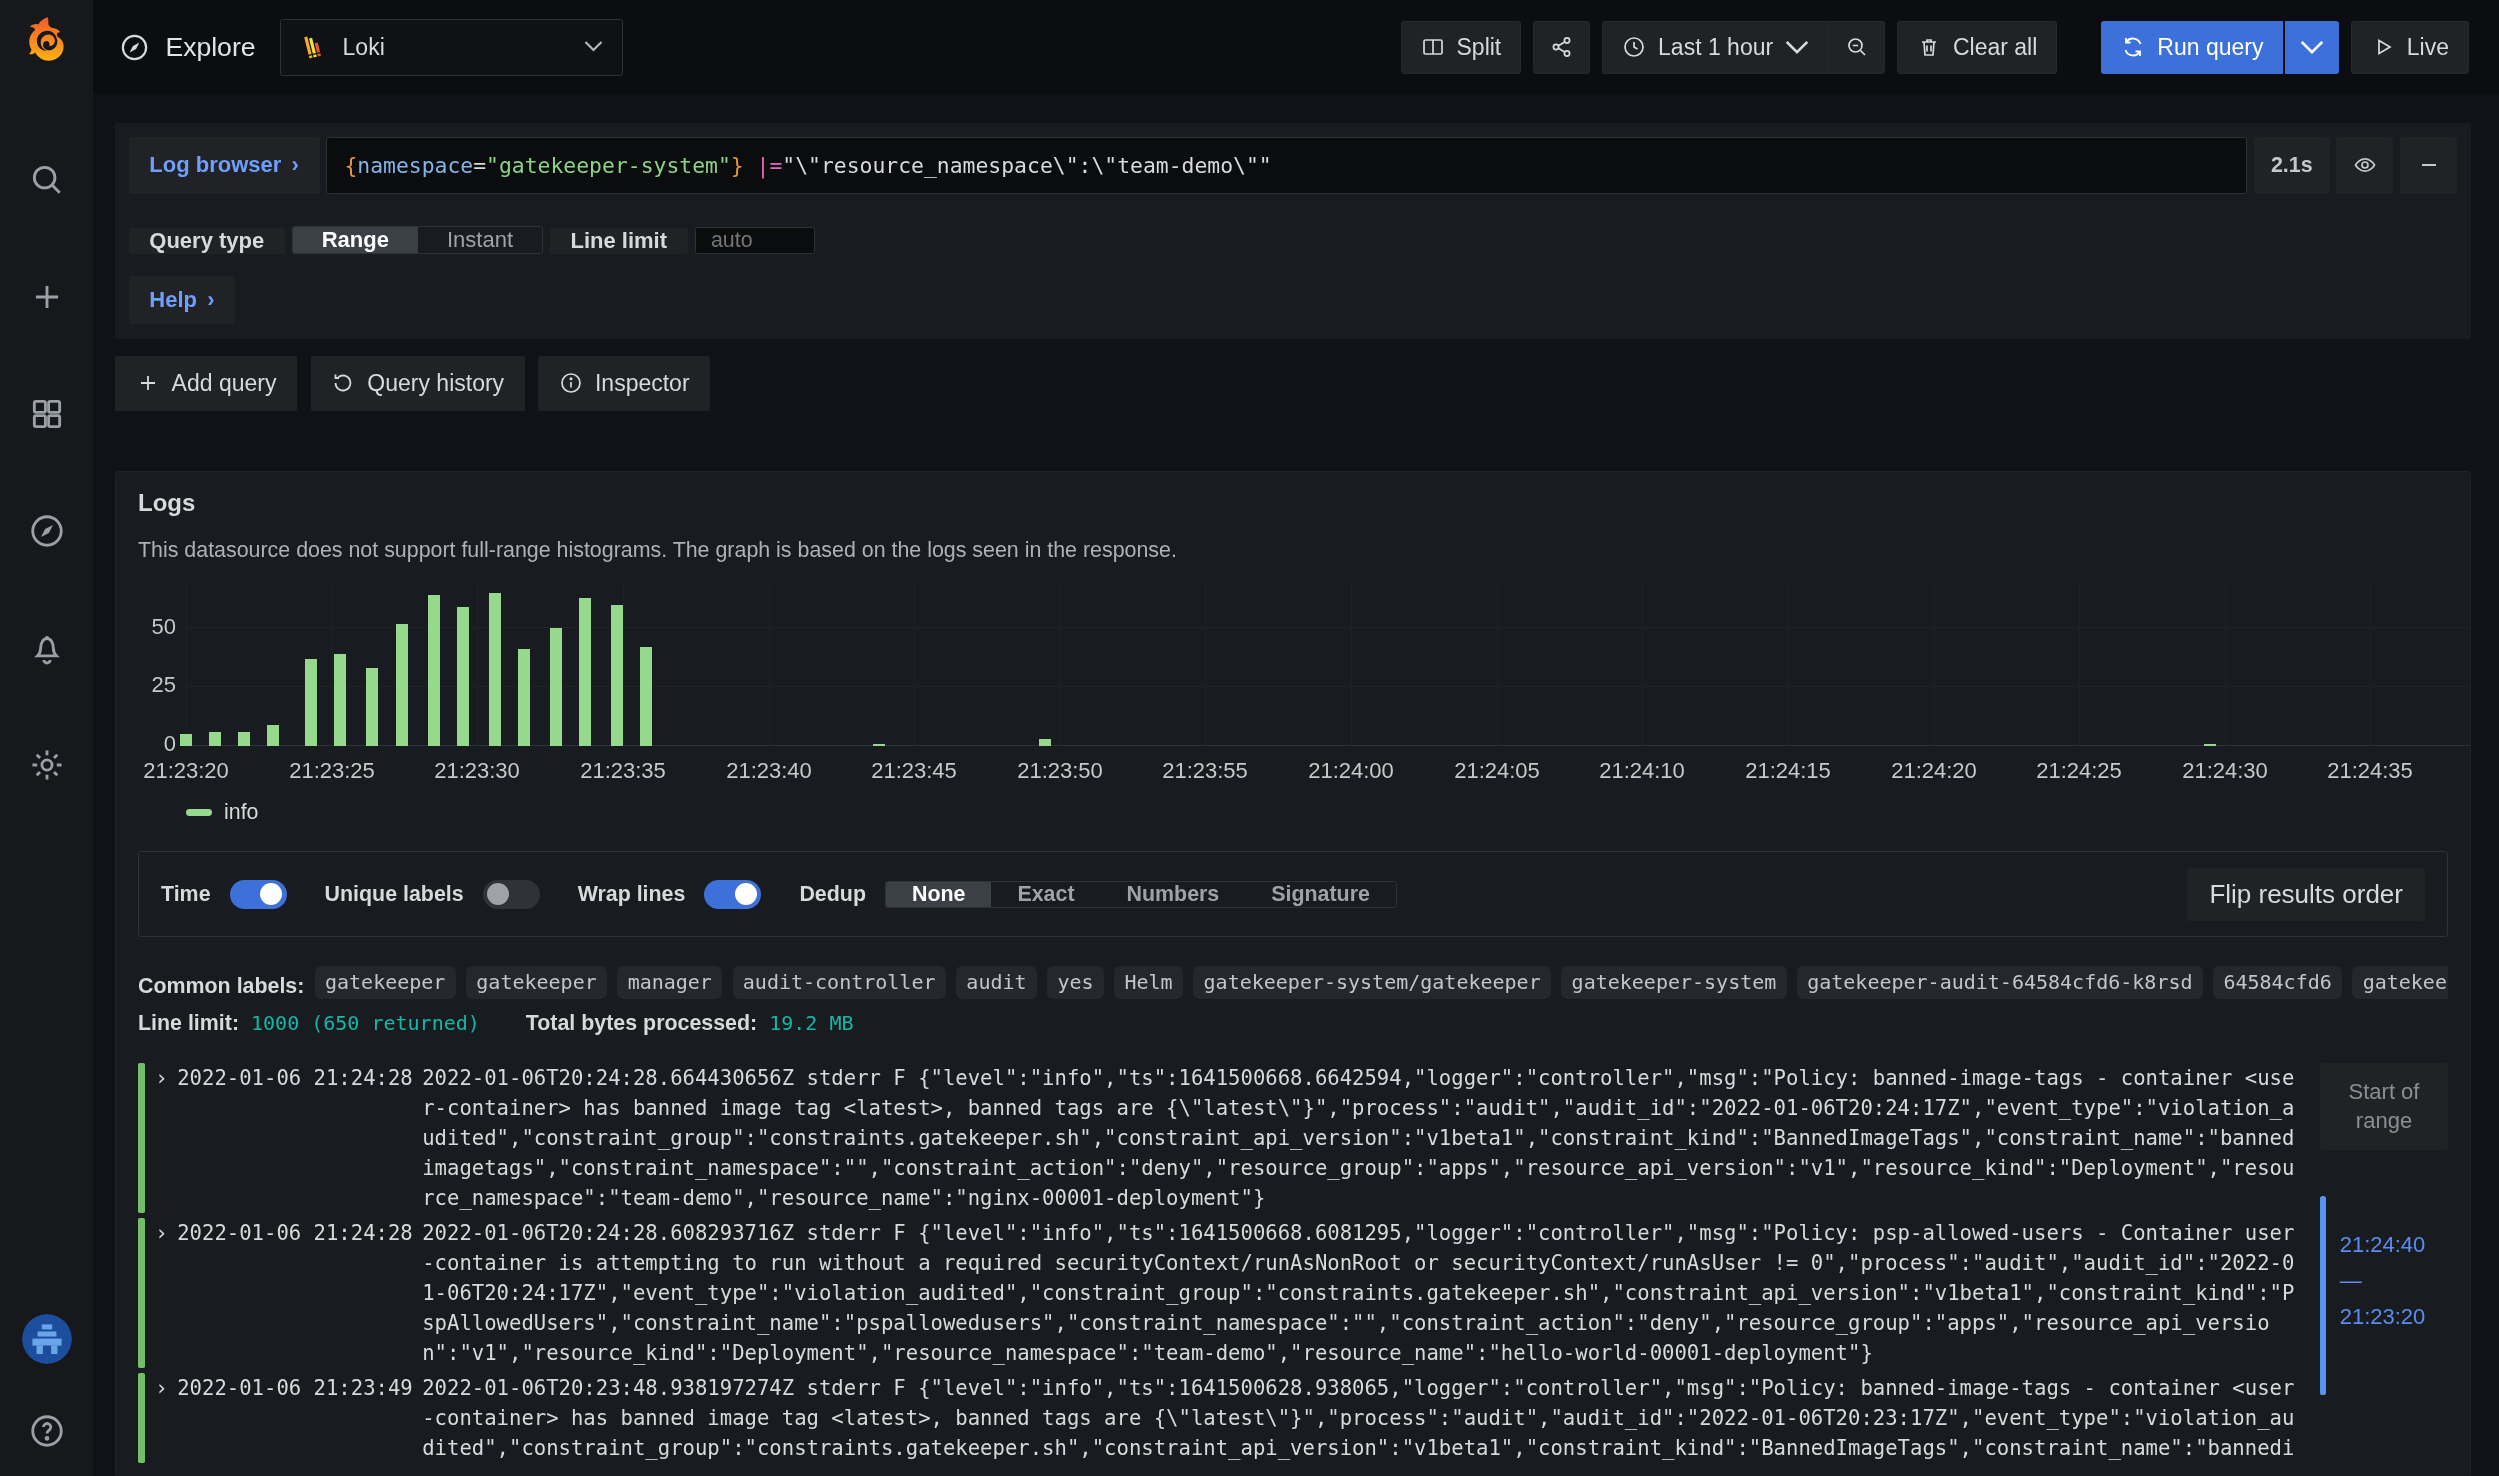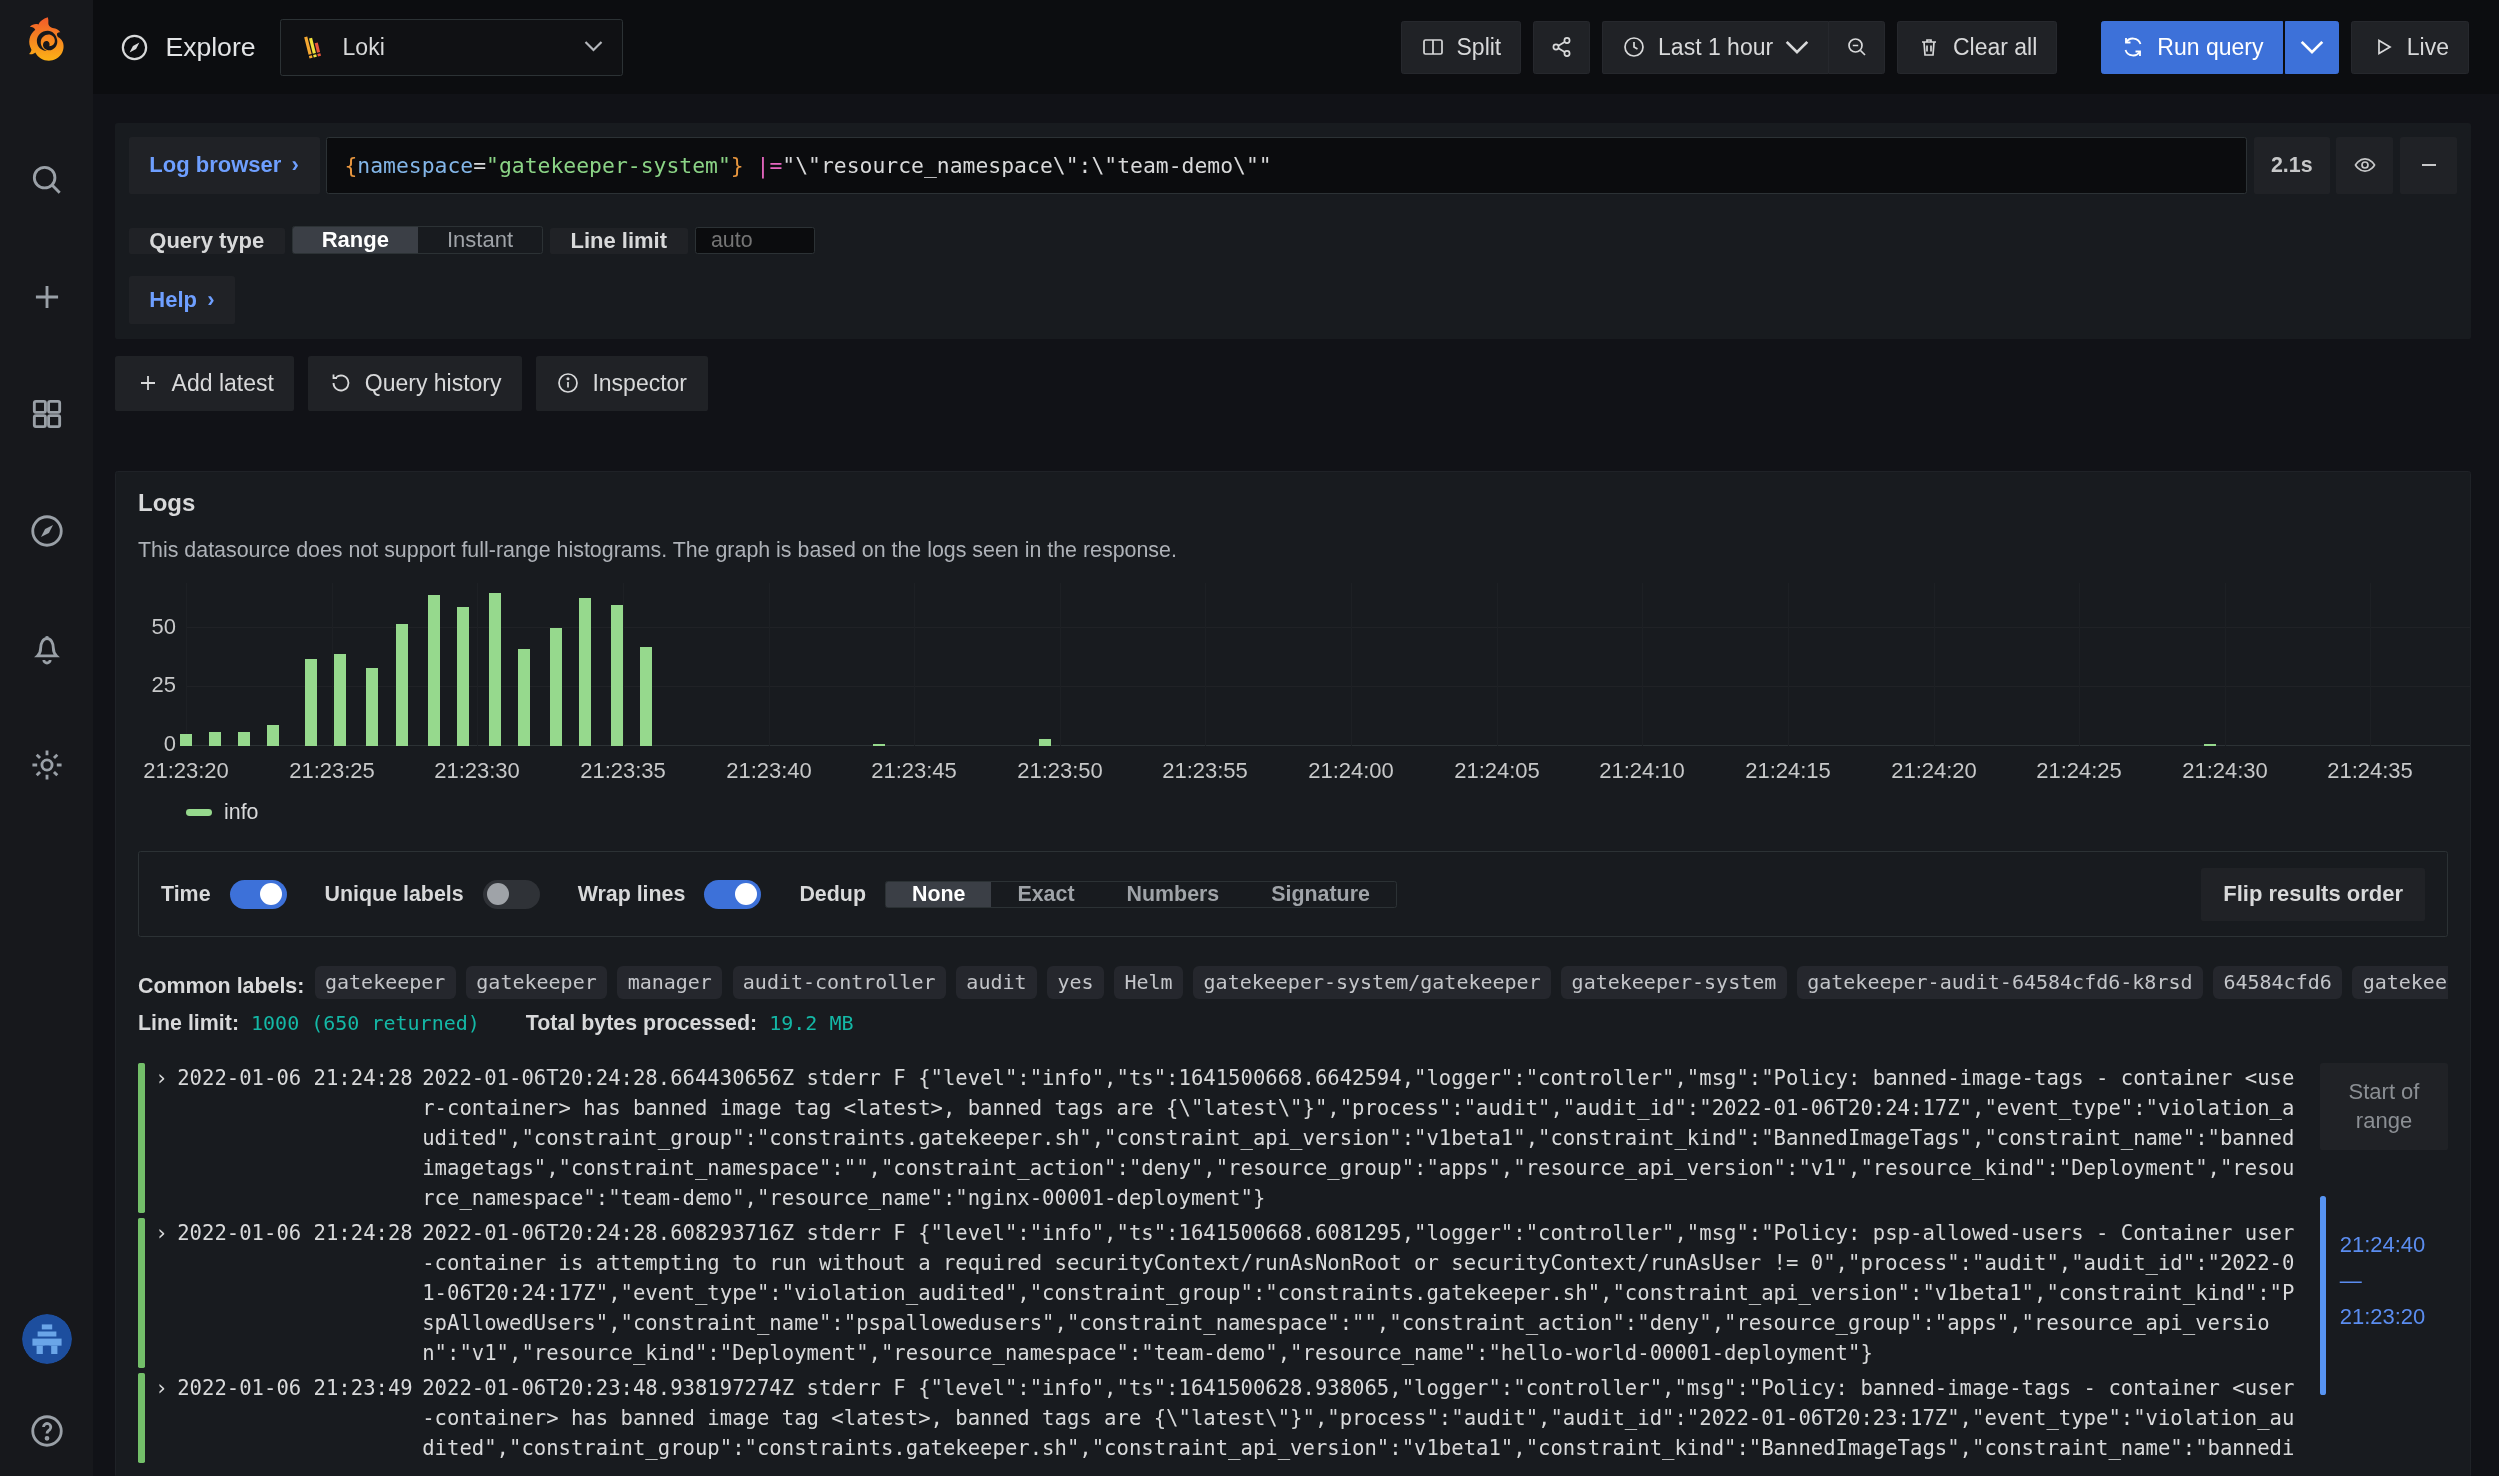--- a/index.html
+++ b/index.html
@@ -86,21 +86,21 @@
 
   .options-box { margin-top:26px; border:0.9px solid #2c3235; border-radius:2.6px; padding:15.4px 22px; display:flex;
     align-items:center; gap:38px; }
   .opt { display:flex; align-items:center; gap:19px; font-size:21.4px; font-weight:700; color:#d8d9da; }
   .toggle { width:57px; height:29px; border-radius:14.6px; position:relative; cursor:pointer; background:#2f3237; }
   .toggle .knob { position:absolute; top:3.4px; width:22px; height:22px; border-radius:50%; background:#9fa3a8; left:4.3px; }
   .toggle.on { background:#3d71d9; }
   .toggle.on .knob { left:auto; right:4.3px; background:#ffffff; }
   .dedup-seg .seg-btn { padding:0 26px; font-size:21.4px; }
   .flip-btn { margin-left:auto; height:53px; background:#202226; border-radius:2.6px; display:flex; align-items:center;
-    padding:0 22px; font-size:22px; font-weight:700; color:#d8d9da; cursor:pointer; }
+    padding:0 22px; font-size:26px; font-weight:400; color:#d8d9da; cursor:pointer; }
 
   .meta-row { margin-top:29px; display:flex; align-items:flex-end; gap:10.3px; overflow:hidden; }
   .meta-label { font-size:21.4px; font-weight:700; color:#d8d9da; flex-shrink:0; }
   .chip { background:#25272d; border-radius:6px; padding:4.3px 10.3px; font-size:20px; color:#c3c5c9; white-space:nowrap; }
   .meta-row2 { margin-top:12px; display:flex; align-items:center; gap:12px; }
   .meta-val { font-size:20px; color:#14b8a6; }
   .meta-gap { width:22px; }
 
   
   .log-area { margin-top:27.4px; display:flex; gap:19px; }
@@ -336,21 +336,21 @@
           <span class="blue-text">›</span>
         </div>
       </div>
     </section>
 
     <div class="actions-row">
       <div class="action-btn">
         <svg viewBox="0 0 24 24" fill="none" stroke="currentColor" stroke-width="1.8">
             <path d="M12 5v14M5 12h14"></path>
           </svg>
-        <span>Add latest</span>
+        <span>Add query</span>
       </div>
       <div class="action-btn">
         <svg viewBox="0 0 24 24" fill="none" stroke="currentColor" stroke-width="1.8">
             <path d="M4.5 12a7.5 7.5 0 103-6"></path>
             <path d="M4.5 3.5V7h3.5"></path>
           </svg>
         <span>Query history</span>
       </div>
       <div class="action-btn">
         <svg viewBox="0 0 24 24" fill="none" stroke="currentColor" stroke-width="1.7">

